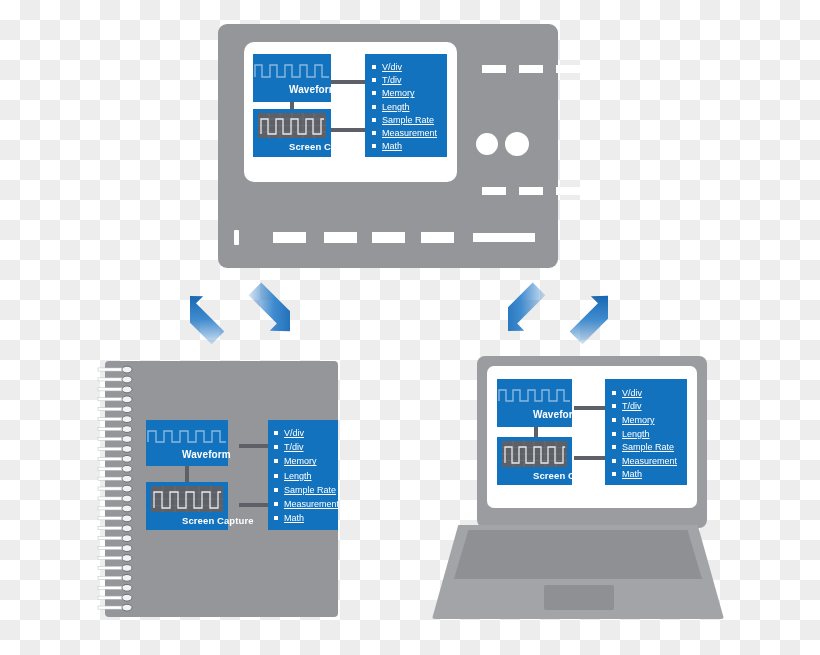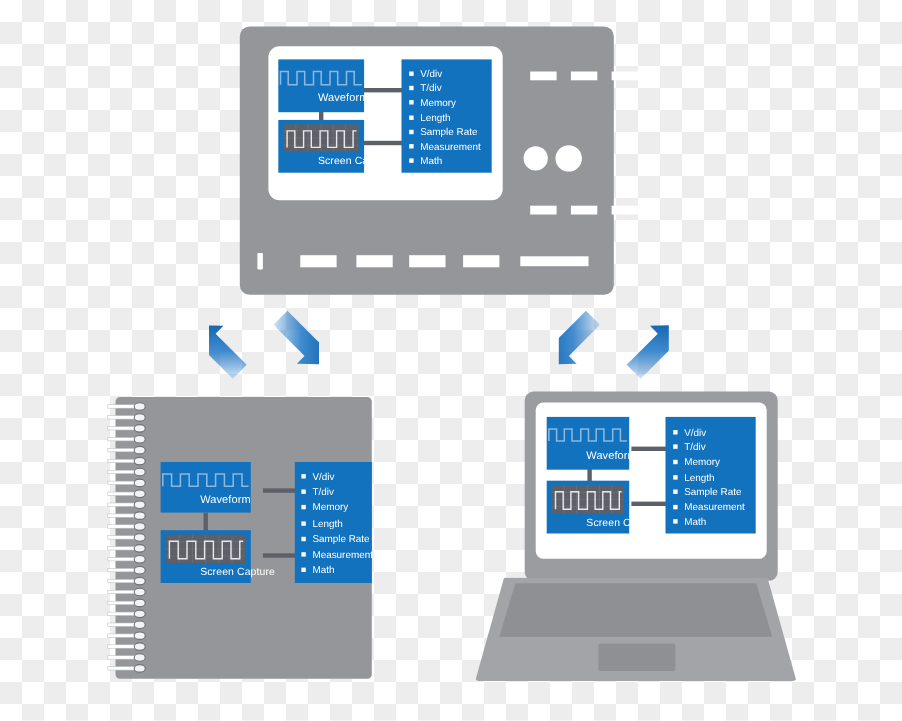--- a/index.html
+++ b/index.html
@@ -22,38 +22,39 @@
   }
   .wave-strip{
     position:absolute;left:0;right:0;
     overflow:hidden;
   }
   .wave-strip svg{display:block;width:100%;height:100%;}
   .box-label{
     position:absolute;left:0;right:0;
     color:#ffffff;
     text-align:center;
-    font-weight:normal;
+    font-weight:bold;
     white-space:nowrap;
     letter-spacing:.1px;
     padding-left:36px;
   }
   .sc-inner{
     position:absolute;
     background:#5d6066;
   }
   .menu-list{
     position:absolute;
     left:0;top:0;right:0;bottom:0;
     color:#ffffff;
     box-sizing:border-box;
   }
   .menu-item{
     display:flex;align-items:center;
     white-space:nowrap;
+    text-decoration:underline;
   }
   .bullet{
     display:inline-block;
     background:#ffffff;
     flex:0 0 auto;
   }
   .connector{position:absolute;background:#5d6066;}
 
   
   #scope{

